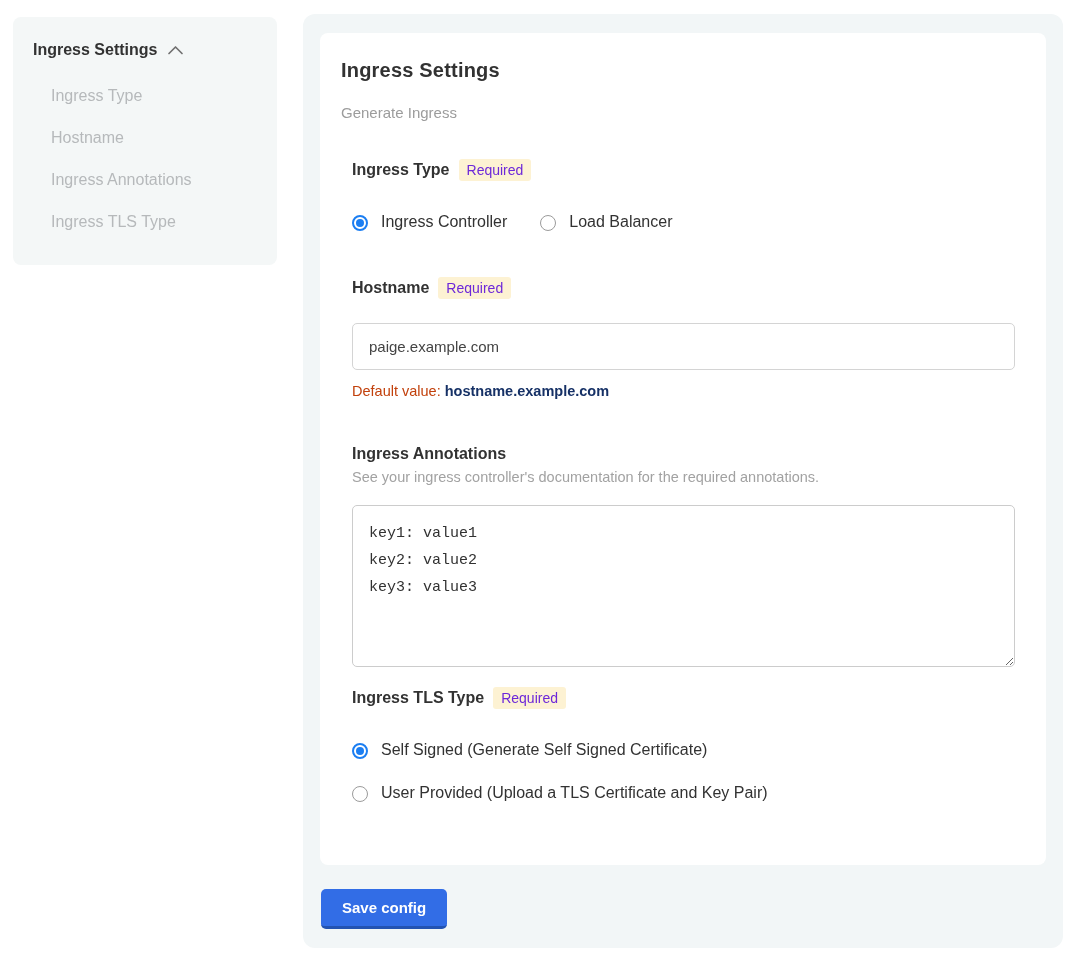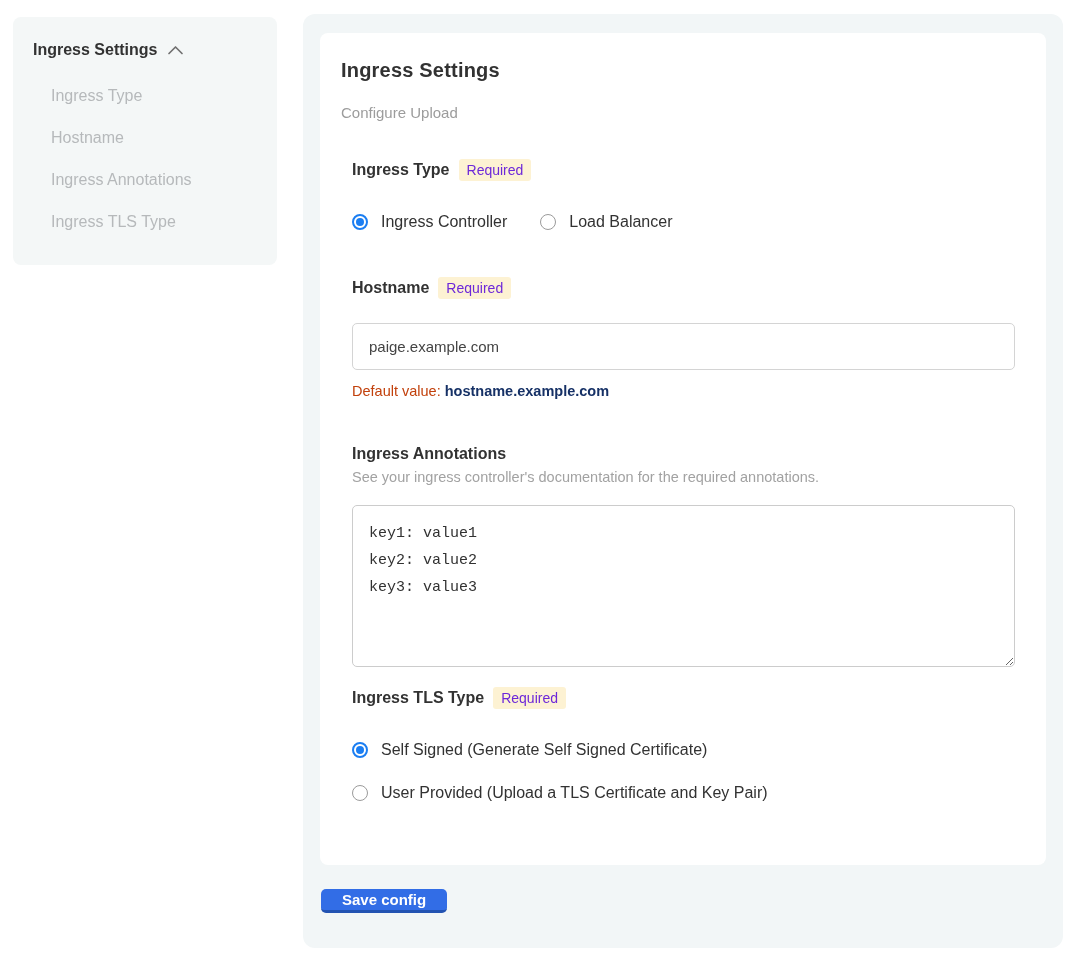--- a/index.html
+++ b/index.html
@@ -83,21 +83,21 @@
   }
   .section-help {
     margin-top: 6px;
     font-size: 14.5px;
     color: #a2a2a2;
   }
 
   
   .radio-row { display: flex; align-items: center; }
   .radio-option {
-    display: flex; align-items: center;
+    display: flex; align-items: flex-end;
     cursor: pointer;
     font-size: 16px;
     color: #323232;
   }
   .radio-circle {
     width: 16px; height: 16px;
     border-radius: 50%;
     border: 1px solid #9b9b9b;
     background: #ffffff;
     margin-right: 13px;
@@ -146,21 +146,21 @@
     line-height: 27px;
     color: #323232;
     outline: none;
     resize: both;
   }
 
   
   .save-button {
     position: absolute;
     left: 18px; top: 875px;
-    height: 24px;
+    height: 40px;
     padding: 0 21px;
     background: #326de6;
     border: none;
     border-bottom: 3px solid #2353b2;
     border-radius: 5px;
     color: #ffffff;
     font-family: "Liberation Sans", sans-serif;
     font-size: 15px;
     font-weight: bold;
     cursor: pointer;
@@ -192,21 +192,21 @@
     <div class="sidebar-item">Hostname</div>
     <div class="sidebar-item">Ingress Annotations</div>
     <div class="sidebar-item">Ingress TLS Type</div>
   </div>
 </nav>
 
 <main class="main-panel">
 
   <section class="config-card">
     <h1 class="card-title">Ingress Settings</h1>
-    <div class="card-subtitle">Configure Upload</div>
+    <div class="card-subtitle">Generate Ingress</div>
 
     <div class="sections">
 
       <div class="section mt-38">
         <div class="section-label-row">
           <span class="section-label">Ingress Type</span>
           <span class="required-badge">Required</span>
         </div>
         <div class="radio-row mt-32">
           <label class="radio-option gap-radio-first">

